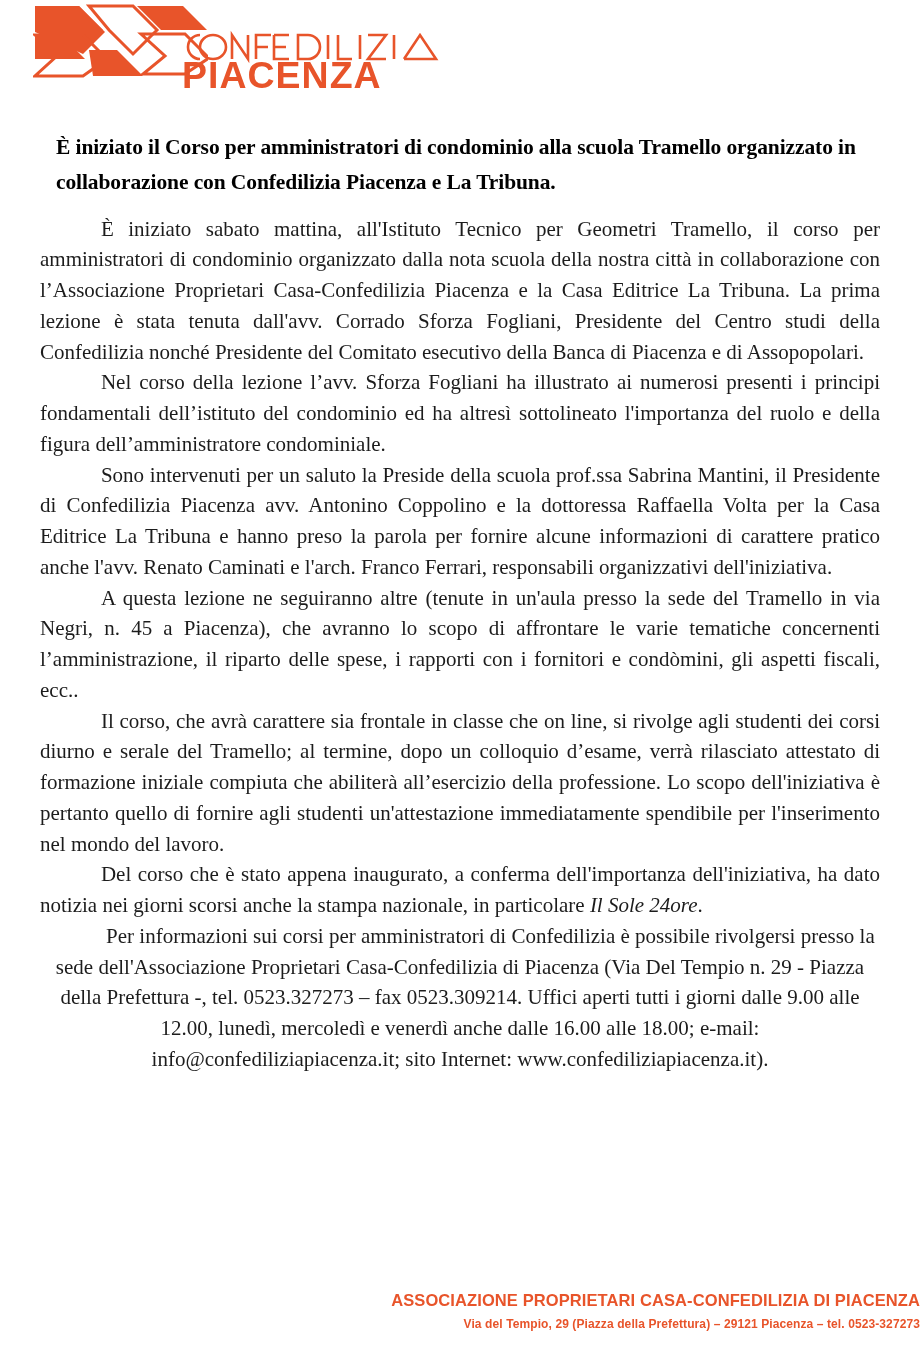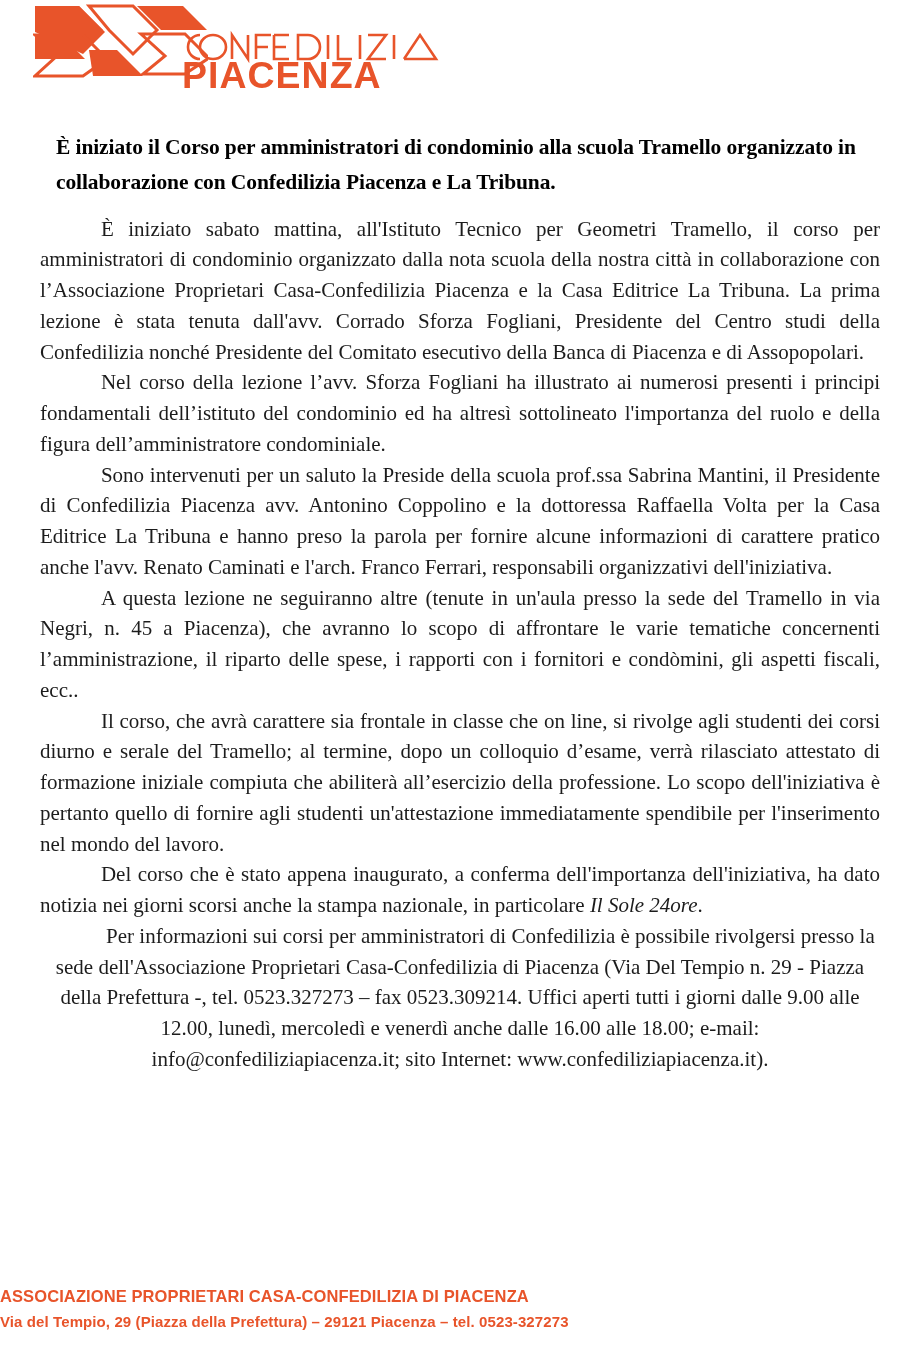--- a/index.html
+++ b/index.html
@@ -99,32 +99,32 @@
     text-align: left;
     color: #1c1c1c;
   }
 
   
   .footer {
     position: absolute;
     left: 0;
     right: 0;
     bottom: 38px;
-    text-align: left;
+    text-align: right;
     font-family: "Liberation Sans", "DejaVu Sans", sans-serif;
     font-weight: bold;
     color: #e8542a;
   }
   .footer-line1 {
     font-size: 16.5px;
     letter-spacing: 0.1px;
     line-height: 1.5;
   }
   .footer-line2 {
-    font-size: 15px;
+    font-size: 12px;
     letter-spacing: 0.1px;
     line-height: 1.5;
     margin-top: 2px;
   }
 </style>
 </head>
 <body>
 
 <div class="page">
 

